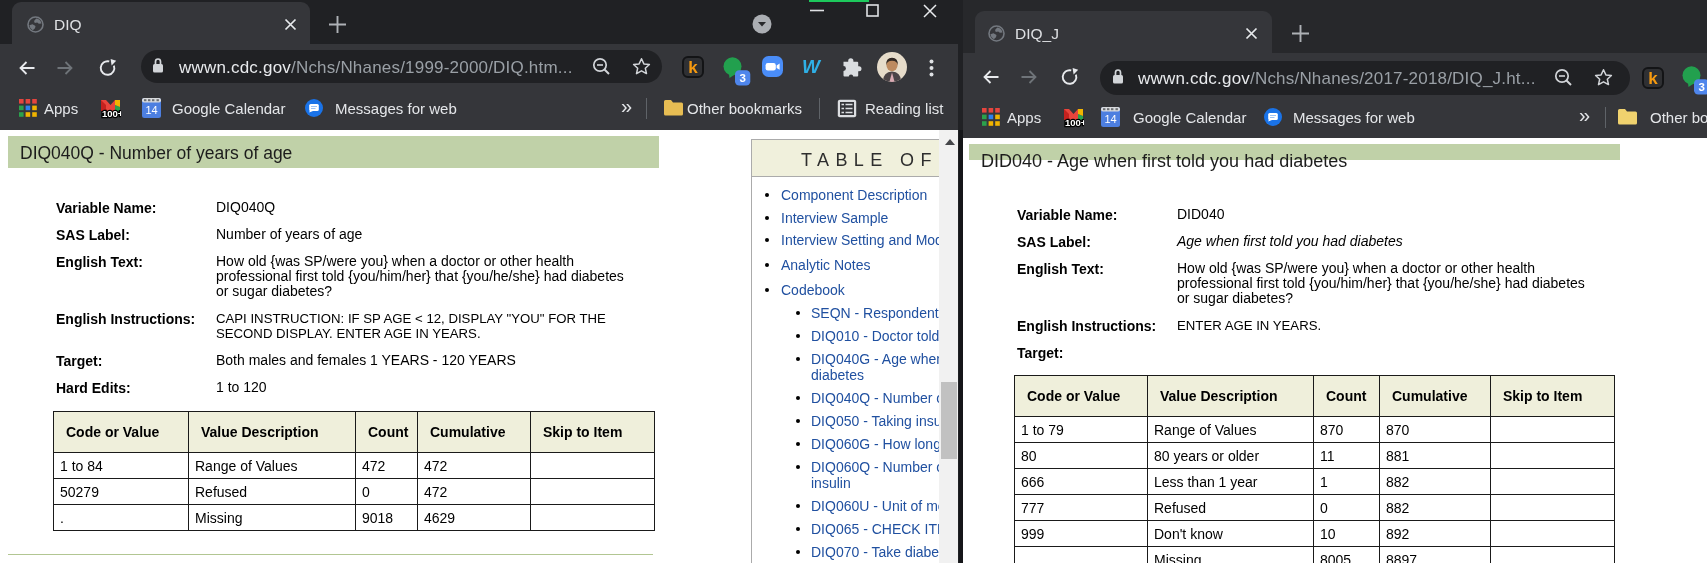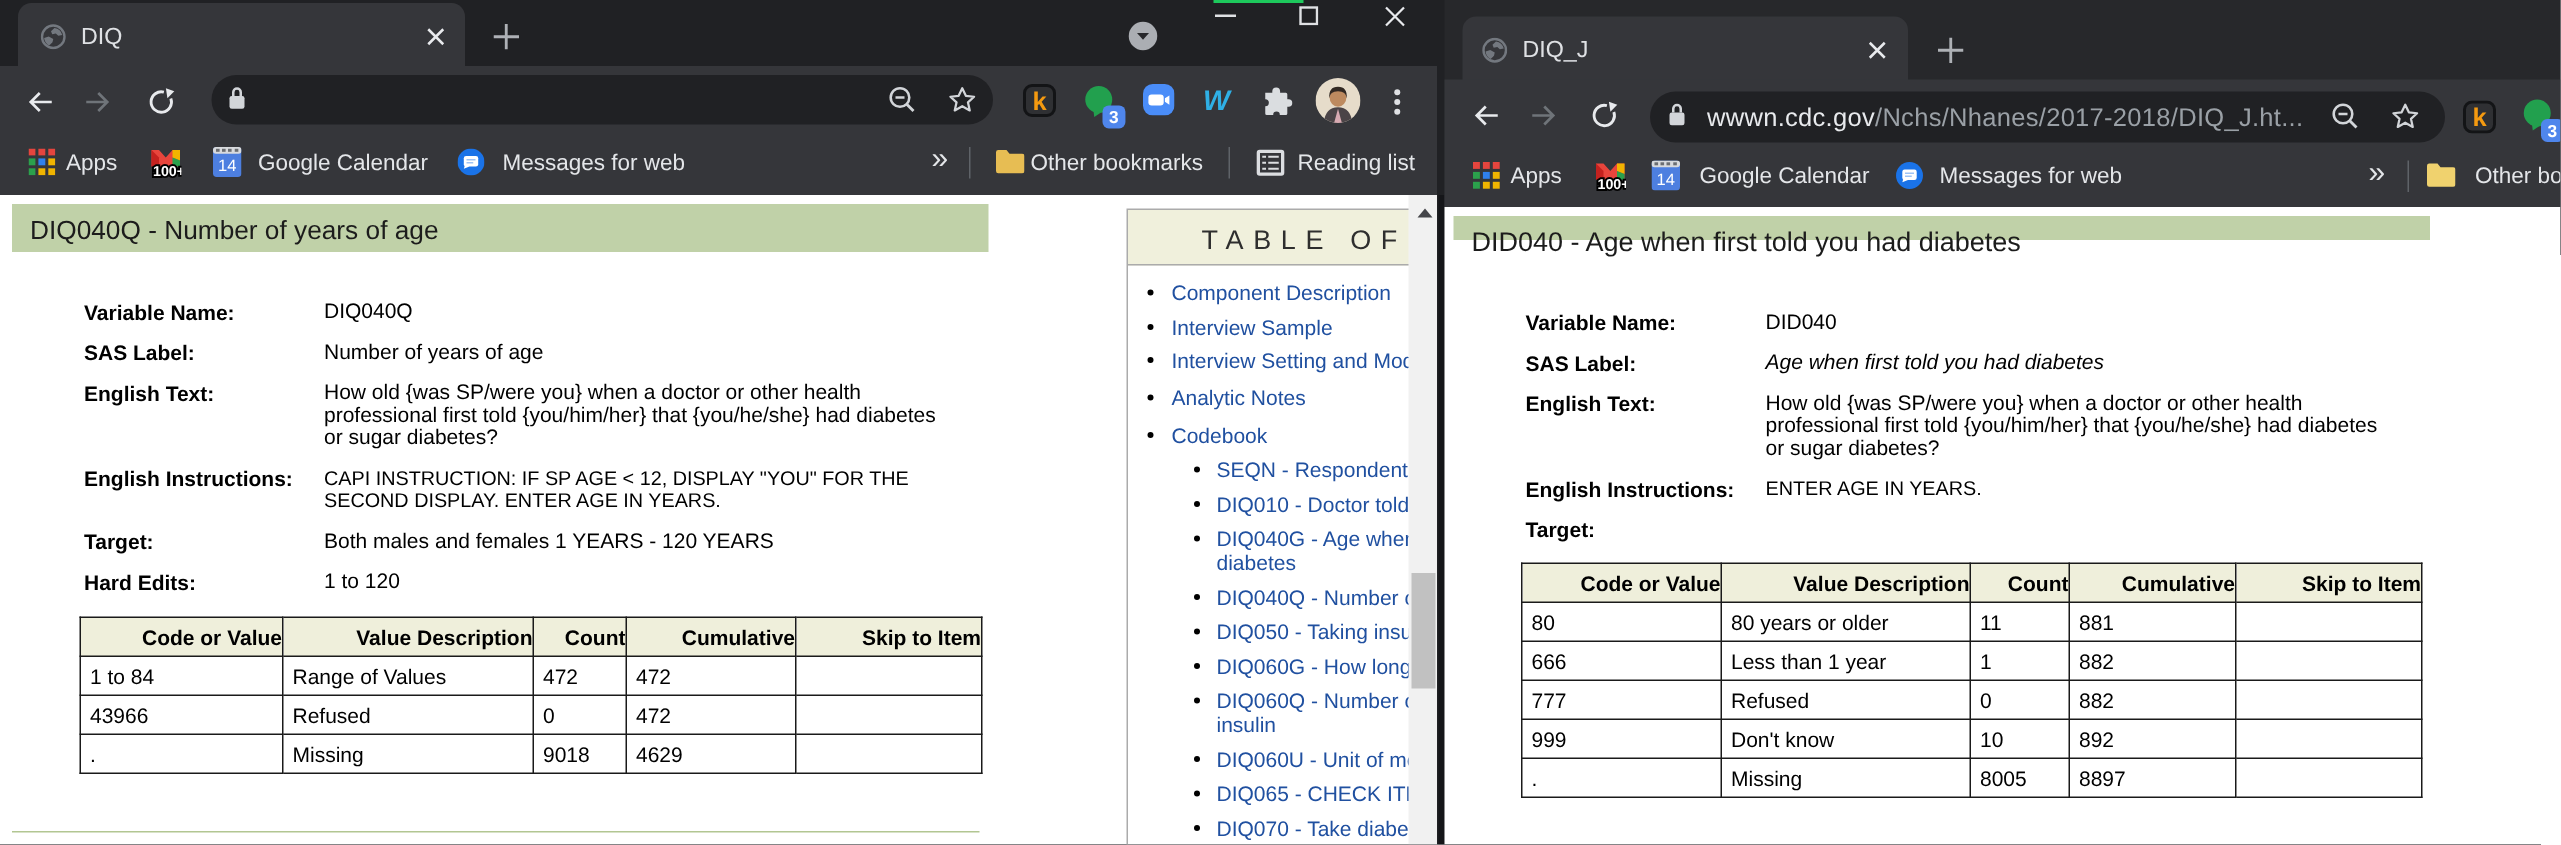--- a/index.html
+++ b/index.html
@@ -11,21 +11,21 @@
 .urlt{font-size:17px;white-space:nowrap;letter-spacing:0.2px;}
 .bmt{color:#e4e6e9;font-size:15px;white-space:nowrap;}
 .tabt{color:#dfe1e4;font-size:15.5px;white-space:nowrap;}
 
 .page{background:#fff;overflow:hidden;}
 .ghdr{background:#c0d1a8;color:#1c1c1c;font-size:17.5px;white-space:nowrap;}
 .lbl{font-weight:bold;font-size:14px;color:#000;white-space:nowrap;}
 .val{font-size:14px;color:#000;line-height:15px;white-space:nowrap;}
 table.cb{border-collapse:collapse;table-layout:fixed;}
 table.cb td,table.cb th{border:1px solid #1a1a1a;font-size:14px;padding:0 0 0 6px;text-align:left;color:#000;overflow:hidden;white-space:nowrap;}
-table.cb th{background:#efefdb;text-align:right;font-size:14px;padding:0;}
+table.cb th{background:#efefdb;text-align:left;font-size:14px;padding:12px;}
 .toc{background:#fff;border:1px solid #ababab;}
 .tochdr{background:#f0f0dc;border-bottom:1px solid #ababab;}
 .toct{color:#2e2e2e;font-size:18px;letter-spacing:6.4px;white-space:nowrap;}
 .lnk{color:#2050a0;font-size:14px;white-space:nowrap;}
 .blt{position:absolute;width:4px;height:4px;border-radius:50%;background:#000;}
 .sbar{background:#f1f1f1;}
 .sthumb{background:#c1c1c1;}
 svg{display:block;}
 </style></head><body>
 <div id="s">
@@ -92,20 +92,21 @@
         <path d="M12.6 0.9 L18.2 2.8 L13.6 7.5 Z" fill="#e8eaed"></path>
       </svg>
     </div>
 <div class="ab omni" style="left:141px;top:50px;width:521px;height:33px;"></div>
 <div class="ab" id="llock" style="left:151px;top:57px;">
       <svg width="14" height="17" viewBox="0 0 14 17">
         <rect x="2" y="7" width="10" height="8.5" rx="1.5" fill="#d2d5d9"></rect>
         <path d="M4.5 7 V4.5 A2.5 2.5 0 0 1 9.5 4.5 V7" stroke="#d2d5d9" stroke-width="1.7" fill="none"></path>
       </svg>
     </div>
+<div class="ab urlt" style="left:179px;top:58px;"><span class="wht">wwwn.cdc.gov</span><span class="dim">/Nchs/Nhanes/1999-2000/DIQ.htm...</span></div>
 <div class="ab" id="lzoomico" style="left:592px;top:57px;">
       <svg width="19" height="19" viewBox="0 0 19 19">
         <circle cx="8" cy="8" r="6.2" stroke="#d2d5d9" stroke-width="1.7" fill="none"></circle>
         <path d="M5 8 H11" stroke="#d2d5d9" stroke-width="1.6"></path>
         <path d="M12.5 12.5 L17 17" stroke="#d2d5d9" stroke-width="1.9"></path>
       </svg>
     </div>
 <div class="ab" id="lstar" style="left:632px;top:57px;">
       <svg width="19" height="19" viewBox="0 0 19 19">
         <path d="M9.5 1.8 L11.9 6.9 L17.4 7.5 L13.3 11.2 L14.5 16.6 L9.5 13.8 L4.5 16.6 L5.7 11.2 L1.6 7.5 L7.1 6.9 Z" stroke="#d2d5d9" stroke-width="1.5" fill="none" stroke-linejoin="round"></path>
@@ -270,21 +271,21 @@
             <th>Skip to Item</th>
           </tr>
     <tr style="height:26px;">
             <td>1 to 84</td>
             <td>Range of Values</td>
             <td>472</td>
             <td>472</td>
             <td></td>
           </tr>
     <tr style="height:26px;">
-            <td>43966</td>
+            <td>50279</td>
             <td>Refused</td>
             <td>0</td>
             <td>472</td>
             <td></td>
           </tr>
     <tr style="height:26px;">
             <td>.</td>
             <td>Missing</td>
             <td>9018</td>
             <td>4629</td>
@@ -491,20 +492,27 @@
         </colgroup>
     <tbody>
           <tr style="height:26px;">
             <th>Code or Value</th>
             <th>Value Description</th>
             <th>Count</th>
             <th>Cumulative</th>
             <th>Skip to Item</th>
           </tr>
     <tr style="height:26px;">
+            <td>1 to 79</td>
+            <td>Range of Values</td>
+            <td>870</td>
+            <td>870</td>
+            <td></td>
+          </tr>
+    <tr style="height:26px;">
             <td>80</td>
             <td>80 years or older</td>
             <td>11</td>
             <td>881</td>
             <td></td>
           </tr>
     <tr style="height:26px;">
             <td>666</td>
             <td>Less than 1 year</td>
             <td>1</td>

